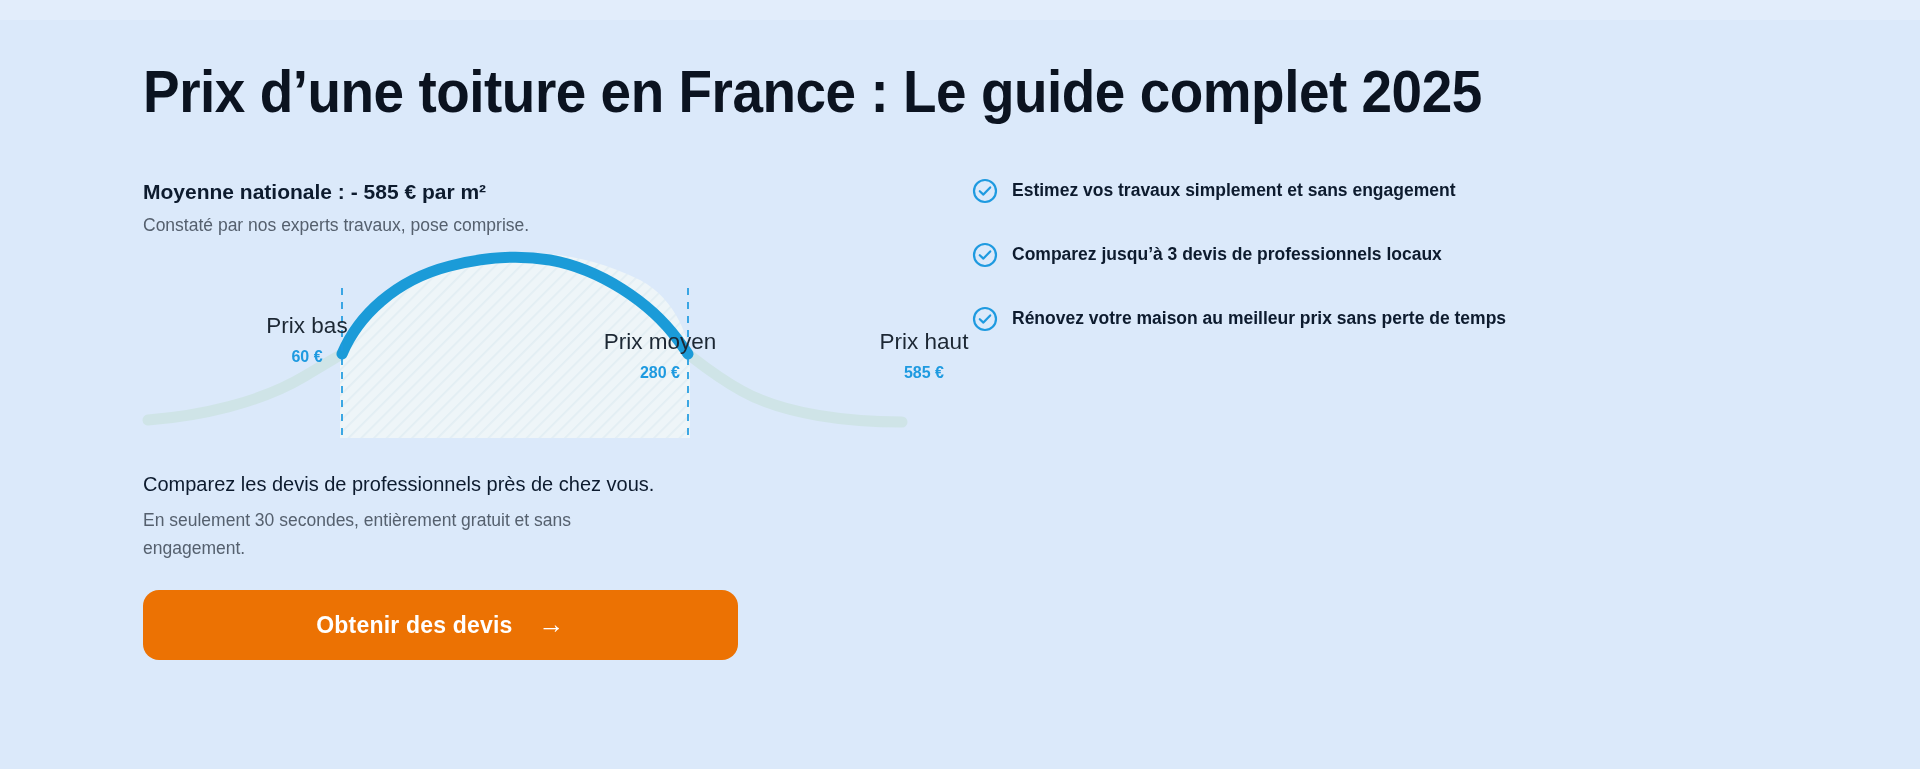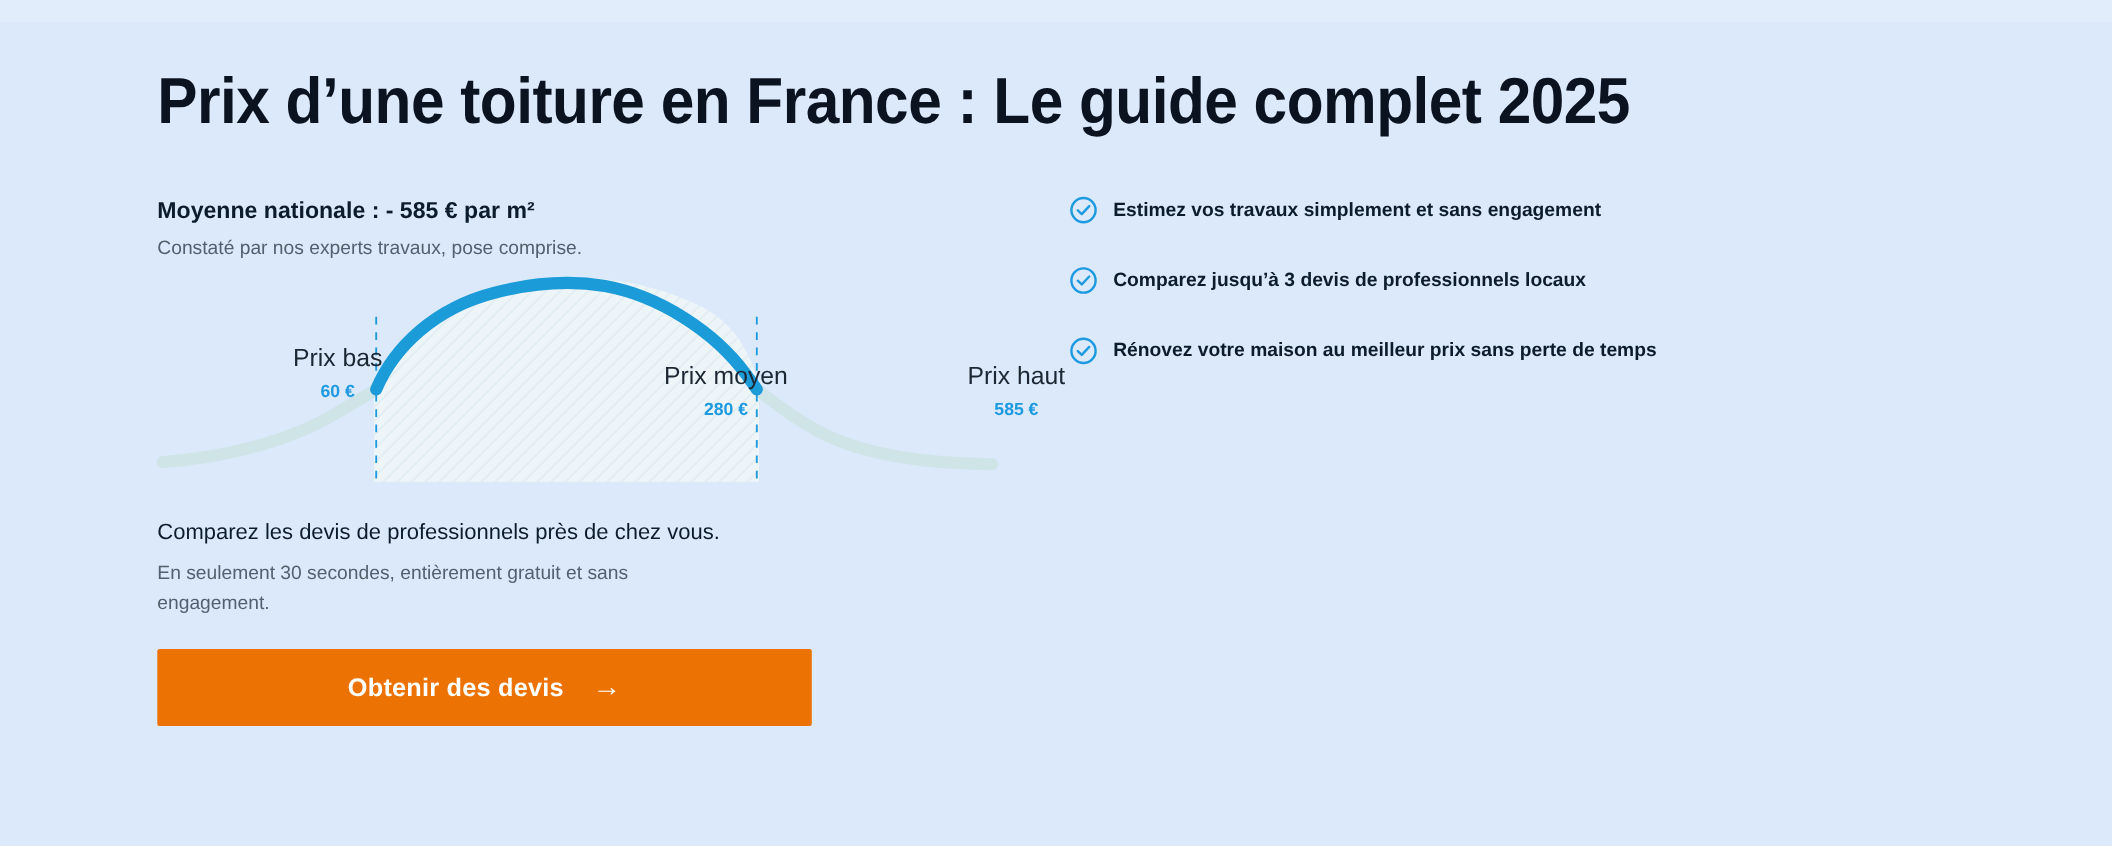--- a/index.html
+++ b/index.html
@@ -133,21 +133,21 @@
     color: #55606e;
     line-height: 28px;
     max-width: 500px;
   }
   .cta-button {
     margin-top: 28px;
     width: 595px;
     height: 70px;
     background: #ec7203;
     border: none;
-    border-radius: 2px;
+    border-radius: 16px;
     color: #ffffff;
     font-family: "Liberation Sans", sans-serif;
     font-size: 23px;
     font-weight: 700;
     letter-spacing: 0.2px;
     cursor: pointer;
     display: flex;
     align-items: center;
     justify-content: center;
     gap: 26px;

